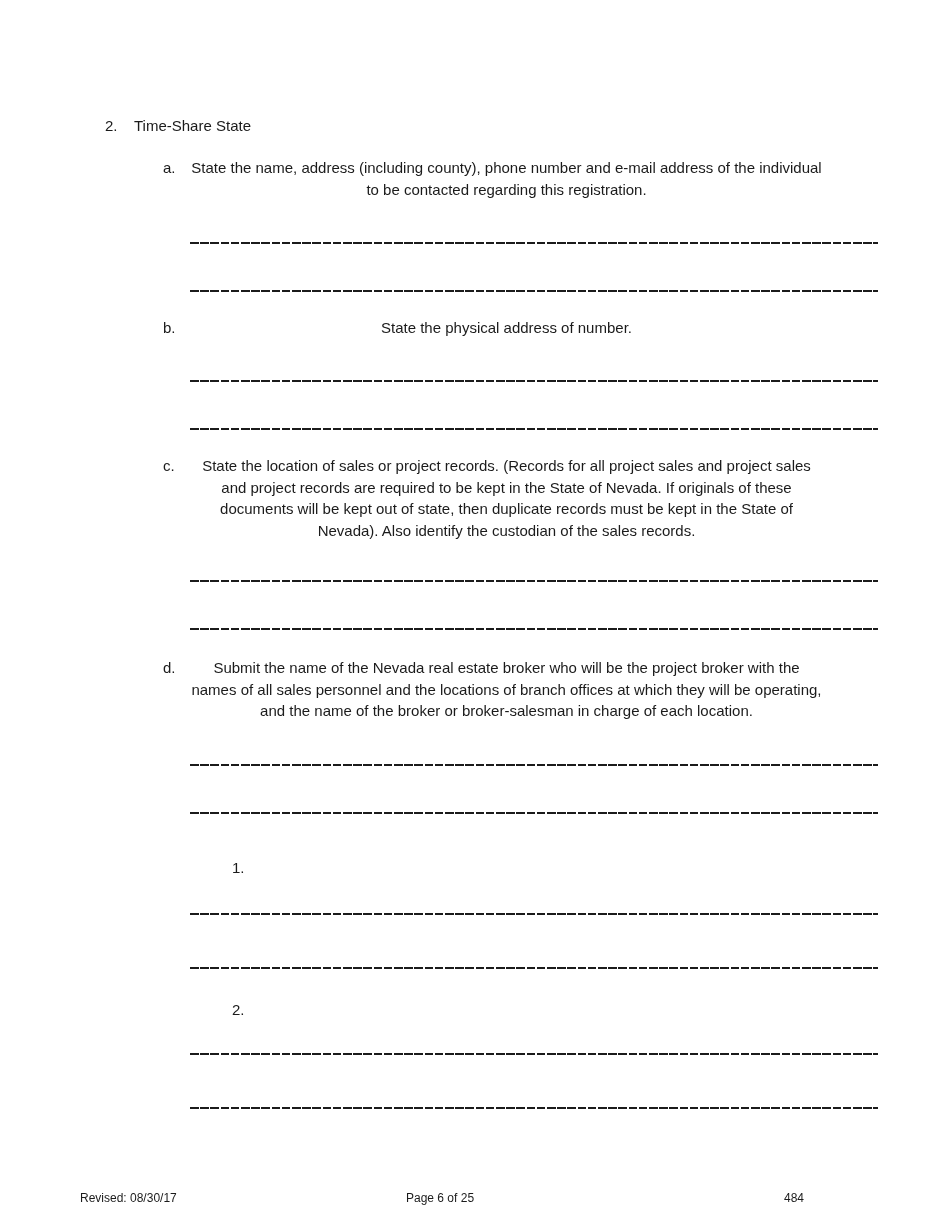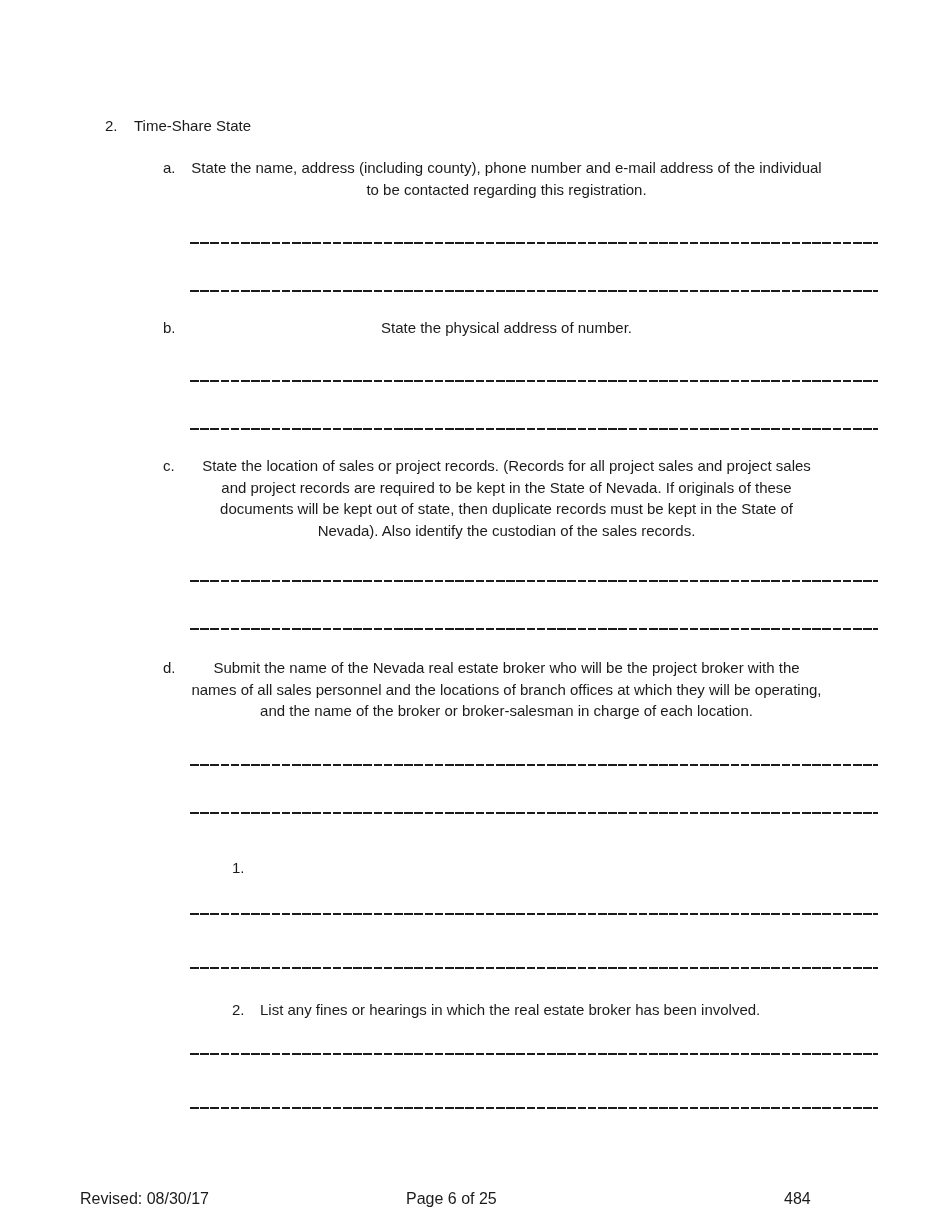--- a/index.html
+++ b/index.html
@@ -60,21 +60,21 @@
       to right,
       #1b1b1b 0px,
       #1b1b1b 8.6px,
       transparent 8.6px,
       transparent 10.2px
     );
   }
   .footer-text {
     position: absolute;
     top: 1191px;
-    font-size: 16px;
+    font-size: 12px;
     line-height: 15px;
   }
   .footer-left  { left: 80px; }
   .footer-center{ left: 406px; text-align: center; }
   .footer-right { left: 784px; }
 
   
   #item-a  { top: 157px; }
   #line-a1 { top: 242px; }
   #line-a2 { top: 290px; }
@@ -133,21 +133,20 @@
   <div class="answer-line" id="line-d2"></div>
 
   <div class="subitem" id="sub-1">
     <span class="label">1.</span>
   </div>
   <div class="answer-line" id="line-s1a"></div>
   <div class="answer-line" id="line-s1b"></div>
 
   <div class="subitem" id="sub-2">
     <span class="label">2.</span>
-    <span class="text">List any fines or hearings in which the real estate broker has been involved.</span>
   </div>
   <div class="answer-line" id="line-s2a"></div>
   <div class="answer-line" id="line-s2b"></div>
 
   <div class="footer-text footer-left">Revised: 08/30/17</div>
   <div class="footer-text footer-center">Page 6 of 25</div>
   <div class="footer-text footer-right">484</div>
 
 </div>
 

